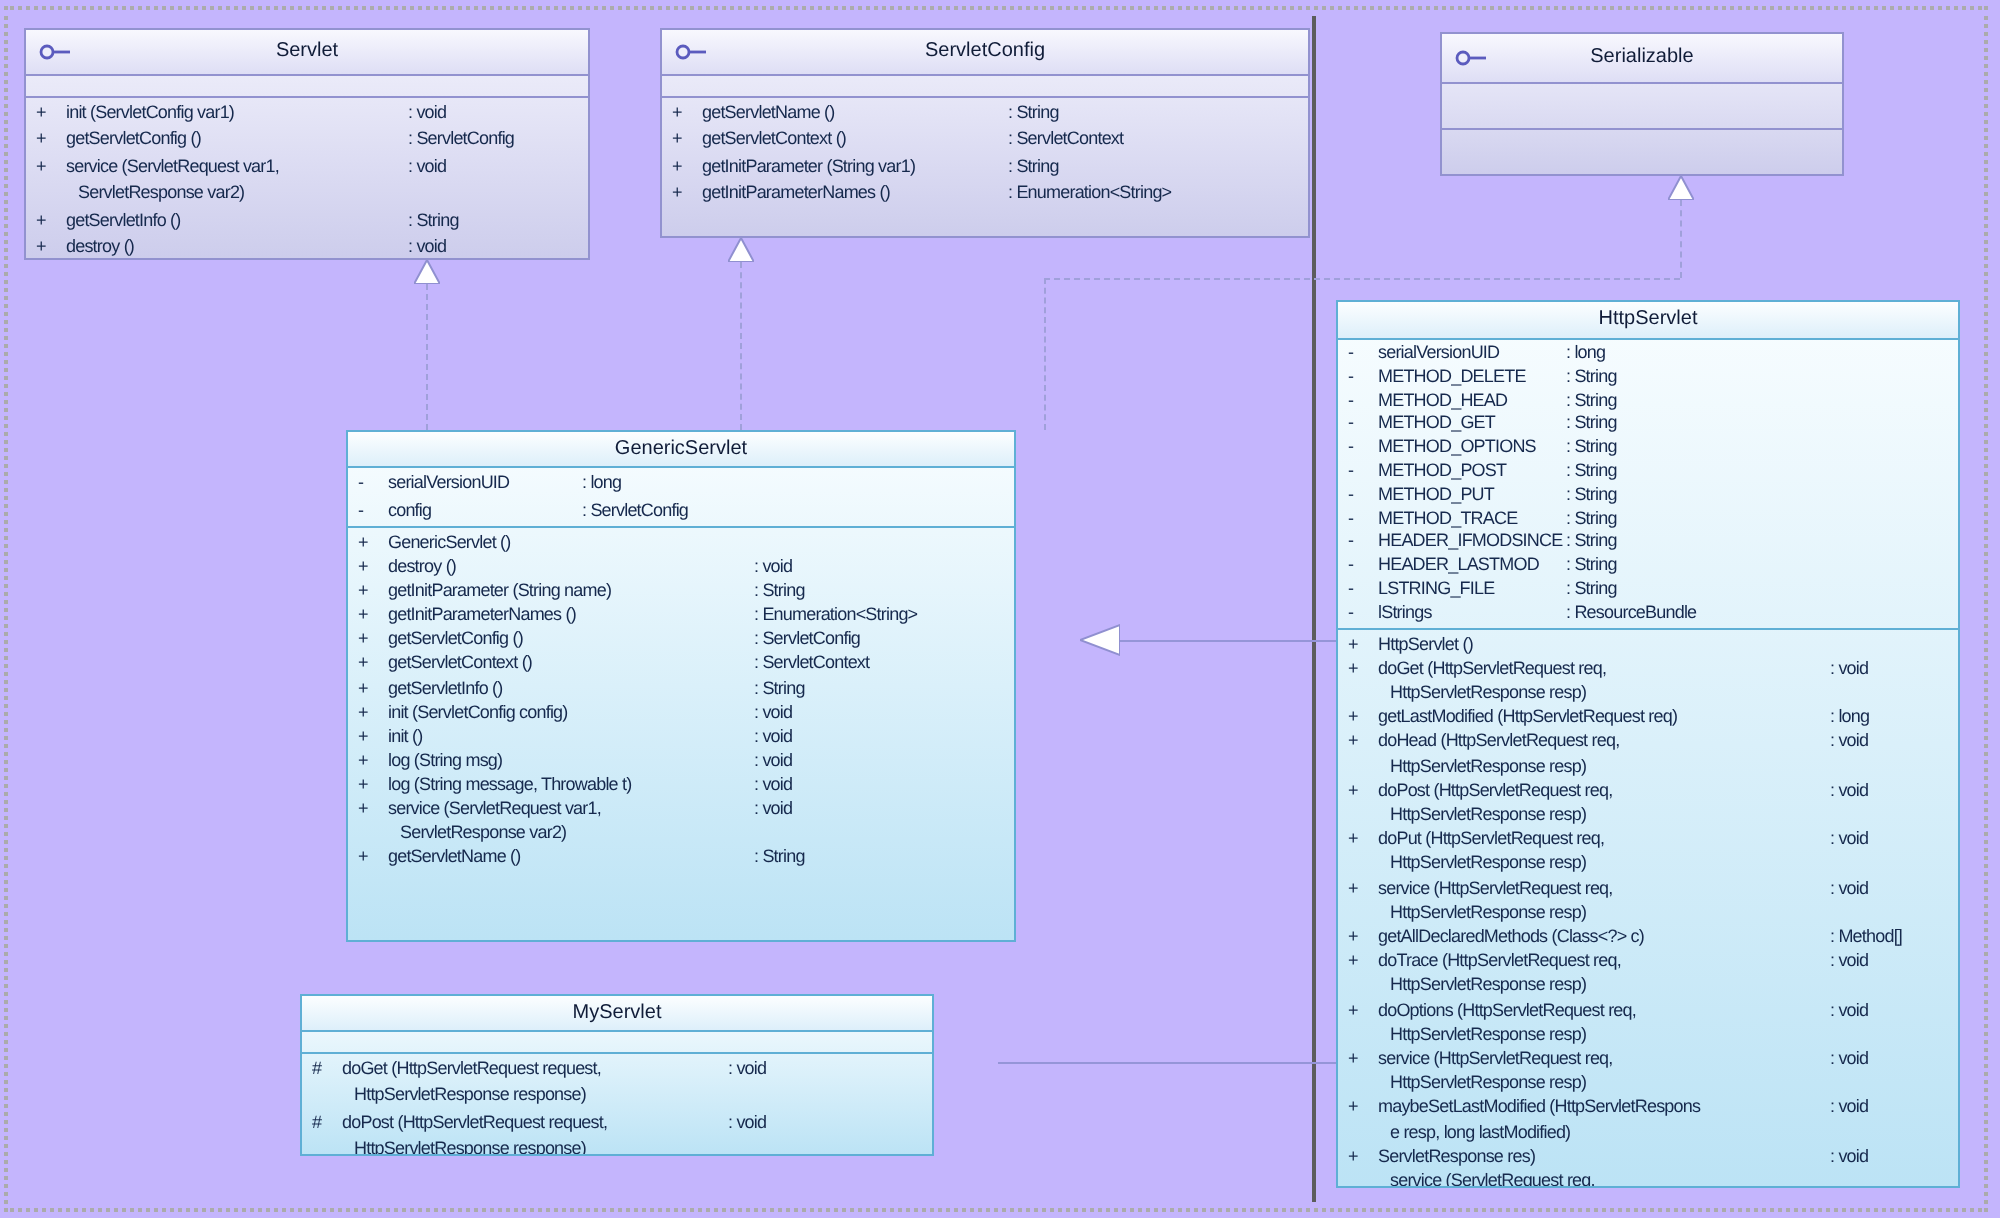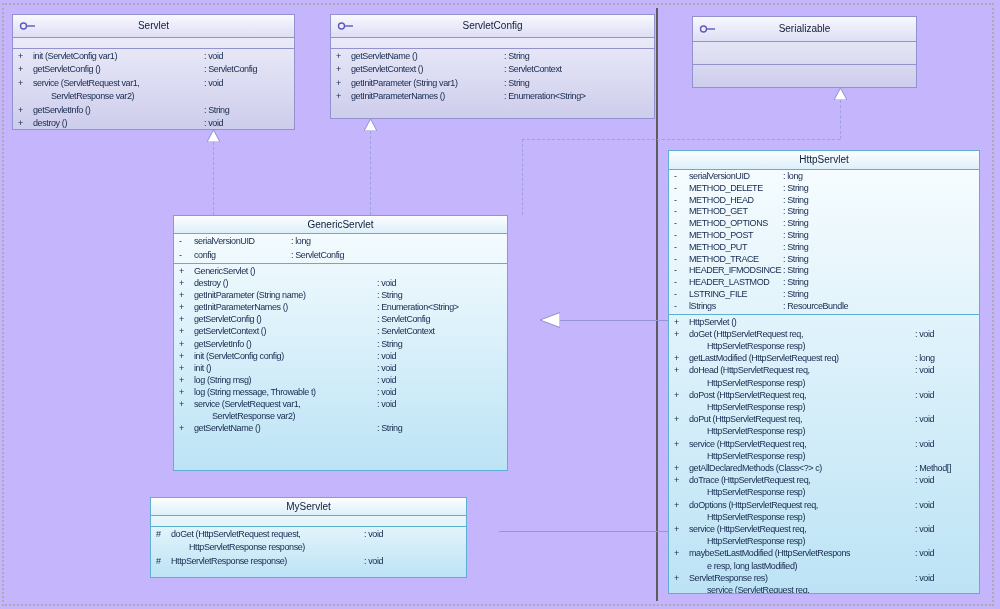--- a/index.html
+++ b/index.html
@@ -19,34 +19,34 @@
   .iface .title{background:linear-gradient(180deg,#f8f8fe,#dedef5);border-bottom:1px solid #9292cf;}
   .cls .title{background:linear-gradient(180deg,#fcfeff,#ddeffa);border-bottom:1px solid #5fafd5;}
   .attrs,.methods{box-sizing:border-box;padding:1px 2px 1px 5px;overflow:hidden;}
   .methods{border-top:1px solid transparent;flex:1;}
   .iface .methods{border-top-color:#9292cf;}
   .cls .methods{border-top-color:#5fafd5;}
   .row{display:flex;align-items:flex-start;line-height:var(--lh,12.2px);}
   .vis{flex:none;width:15px;}
   .sig{flex:1;min-width:0;}
   .ln{white-space:pre;}
-  .ln + .ln{padding-left:6px;margin-left:12px;}
+  .ln + .ln{padding-left:6px;}
   .ret{flex:none;width:var(--retw,90px);white-space:pre;}
   .attrs .ret{width:var(--attr-retw,var(--retw,90px));}
 
   .iface-icon{position:absolute;left:6px;top:50%;margin-top:-5px;width:18px;height:10px;}
 
   
   #box-servlet{left:12px;top:14px;width:283px;height:116px;--retw:88px;--lh:13.4px;}
   #box-servlet .title{height:22px;line-height:22px;}
   #box-servlet .attrs{height:10px;}
   #box-servletconfig{left:330px;top:14px;width:325px;height:105px;--retw:148px;--lh:13.4px;}
   #box-servletconfig .title{height:22px;line-height:22px;}
   #box-servletconfig .attrs{height:10px;}
-  #box-serializable{left:692px;top:16px;width:225px;height:72px;}
+  #box-serializable{left:720px;top:16px;width:202px;height:72px;}
   #box-serializable .title{height:24px;line-height:24px;}
   #box-serializable .attrs{height:22px;}
   #box-genericservlet{left:173px;top:215px;width:335px;height:256px;--retw:128px;--attr-retw:214px;--lh:12.1px;}
   #box-genericservlet .title{height:17px;line-height:17px;}
   #box-genericservlet .attrs .row{line-height:13.5px;}
   #box-httpservlet{left:668px;top:150px;width:312px;height:444px;--retw:62px;--attr-retw:194px;--lh:12.2px;}
   #box-httpservlet .title{height:18px;line-height:18px;}
   #box-httpservlet .attrs .row{line-height:11.8px;}
   #box-myservlet{left:150px;top:497px;width:317px;height:81px;--retw:100px;--lh:13.4px;}
   #box-myservlet .title{height:17px;line-height:17px;}
@@ -525,20 +525,21 @@
           <span class="vis">#</span>
           <span class="sig">
             <div class="ln">doGet (HttpServletRequest request,</div>
             <div class="ln">HttpServletResponse response)</div>
           </span>
           <span class="ret">: void</span>
         </div>
         <div class="row">
           <span class="vis">#</span>
           <span class="sig">
+            <div class="ln">doPost (HttpServletRequest request,</div>
             <div class="ln">HttpServletResponse response)</div>
           </span>
           <span class="ret">: void</span>
         </div>
       </div>
   </div>
 
 </div>
 
 </body></html>

